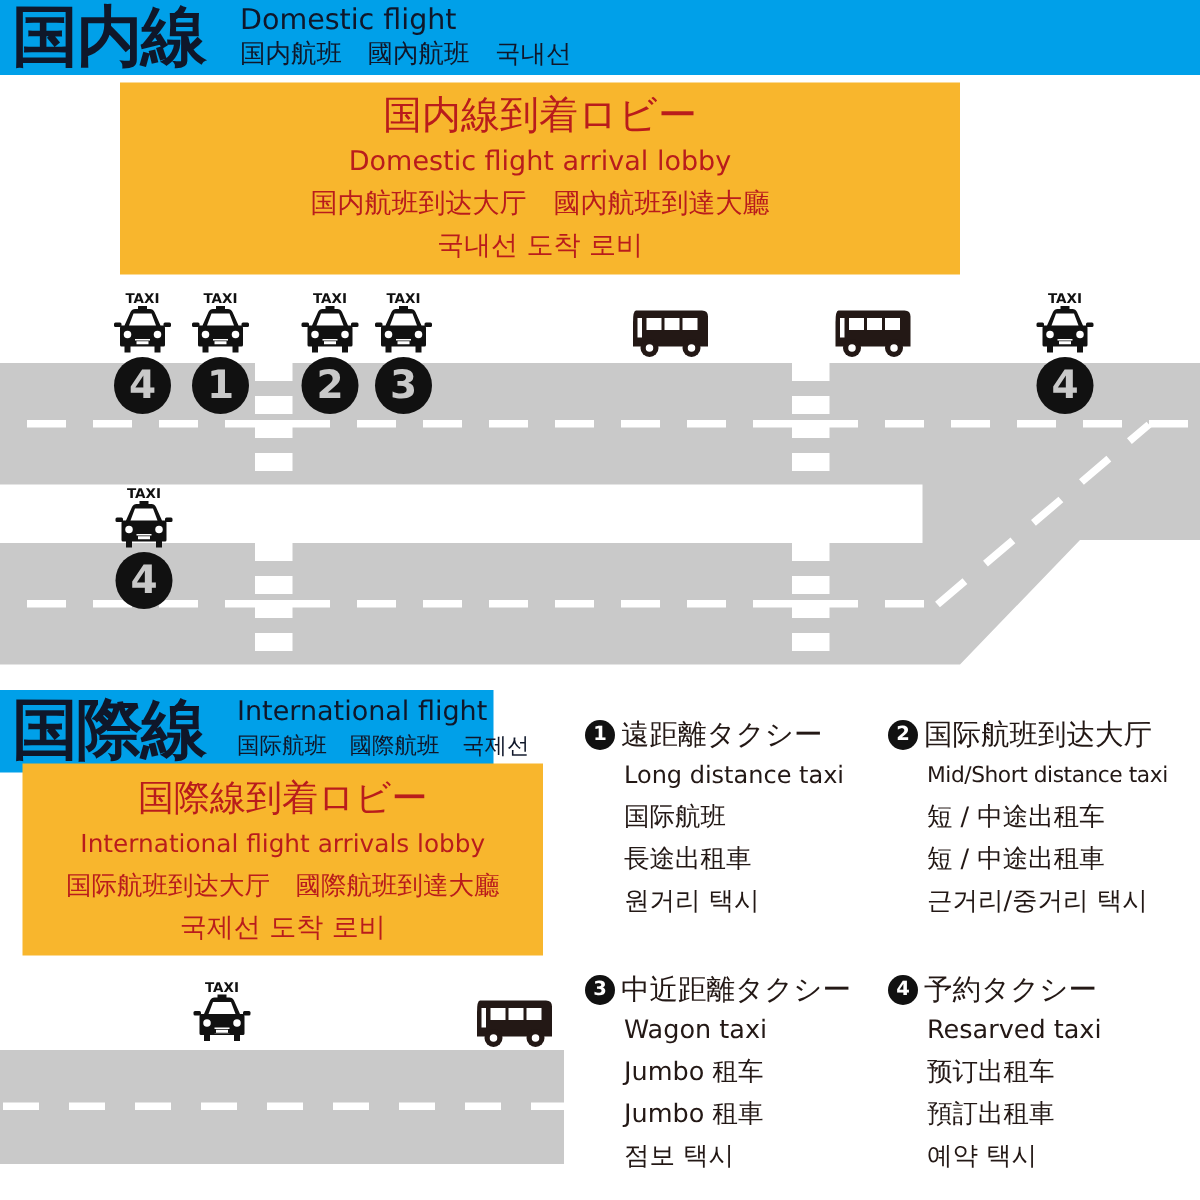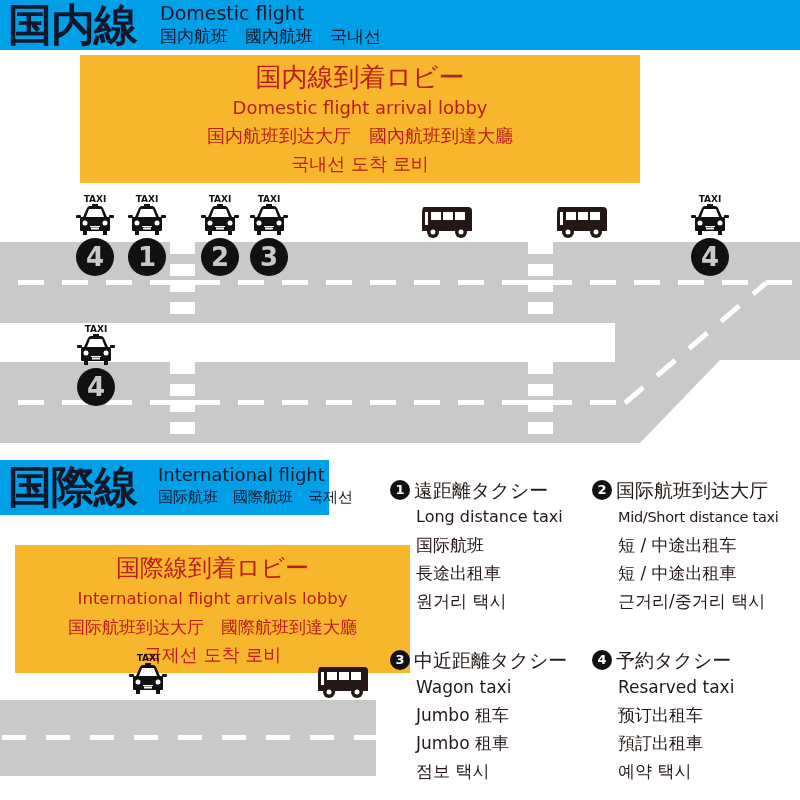--- a/index.html
+++ b/index.html
@@ -163,21 +163,21 @@
     <use href="#taxi-sym"></use>
   </svg>
 <div class="badge" style="left:77px;top:368px;">4</div>
 
 <div class="abs hdr" style="left:0;top:460px;width:329px;height:55px;">
   <div class="hdr-big" style="left:8px;top:5px;font-size:44px;">国際線</div>
   <div class="hdr-sub" style="left:158px;top:5px;font-size:18px;">International flight</div>
   <div class="hdr-sub" style="left:158px;top:29px;font-size:15px;">国际航班　國際航班　국제선</div>
 </div>
 
-<div class="abs lobby" style="left:15px;top:545px;width:395px;height:128px;">
+<div class="abs lobby" style="left:15px;top:509px;width:347px;height:128px;">
   <div style="font-size:24px;line-height:34px;margin-top:6px;">国際線到着ロビー</div>
   <div style="font-size:16.5px;line-height:28px;">International flight arrivals lobby</div>
   <div style="font-size:17px;line-height:28px;">国际航班到达大厅　國際航班到達大廳</div>
   <div style="font-size:18px;line-height:28px;">국제선 도착 로비</div>
 </div>
 
 <svg class="abs" style="left:0;top:700px;" width="376" height="76" viewBox="0 0 376 76">
   <rect x="0" y="0" width="376" height="76" fill="#c9c9c9"></rect>
   <g fill="#fff">
     <rect x="2" y="35" width="24" height="5"></rect>

